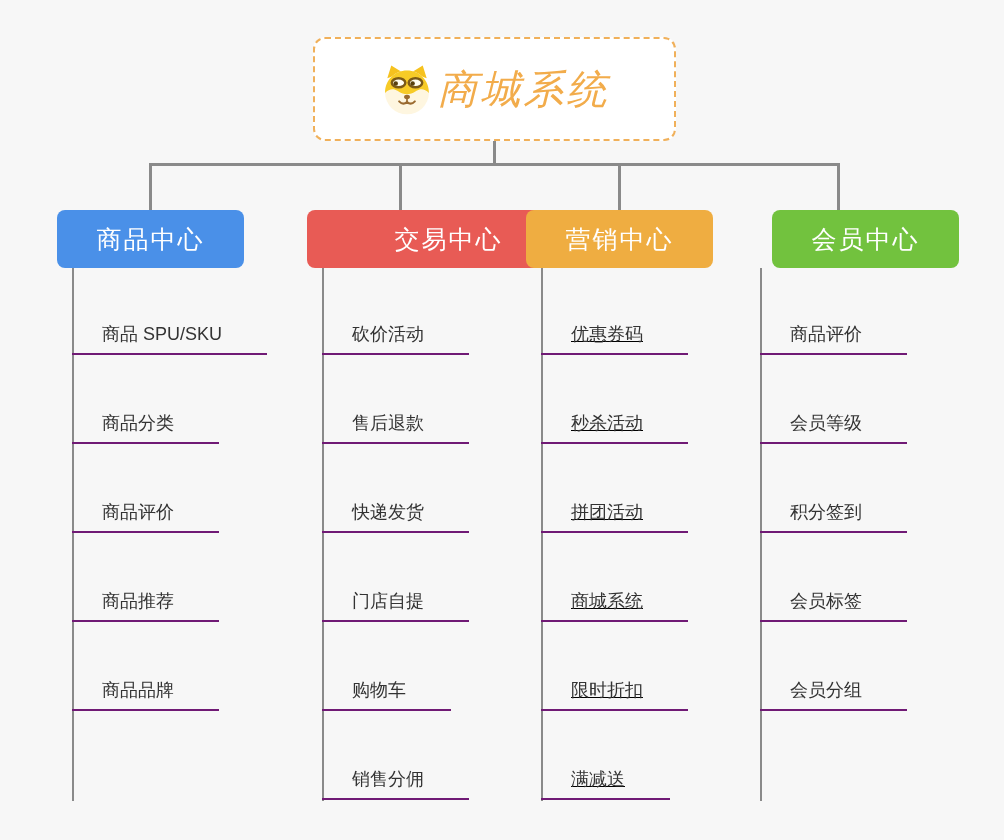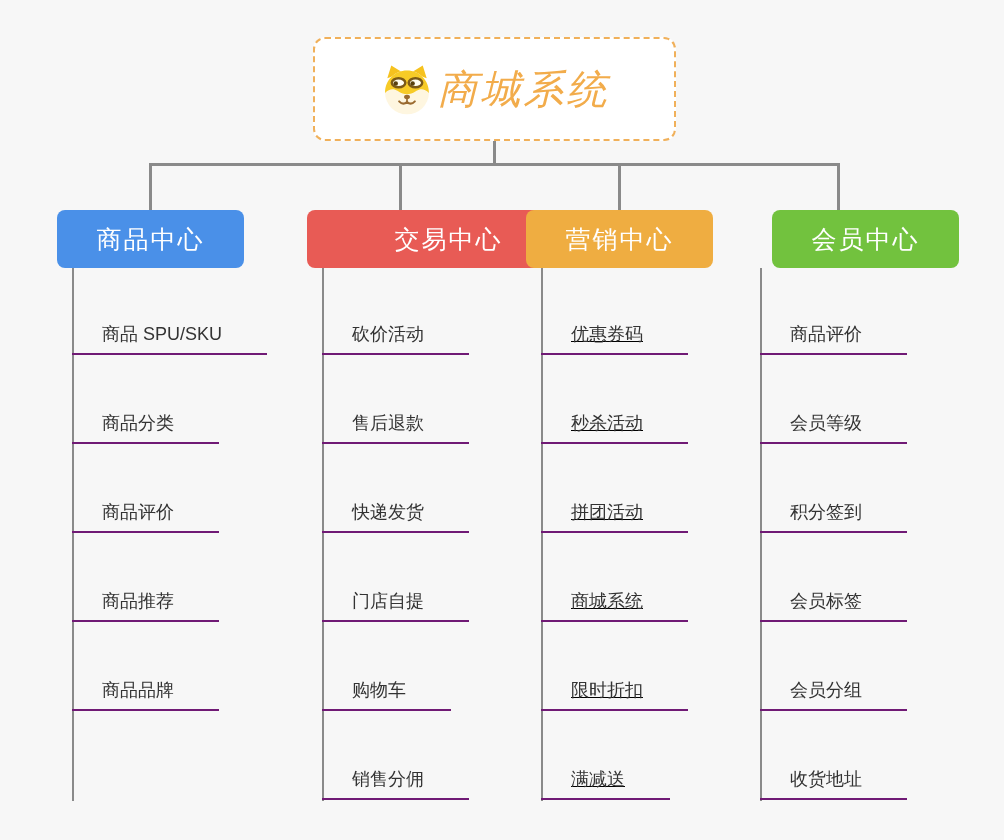--- a/index.html
+++ b/index.html
@@ -204,18 +204,15 @@
       </div>
     <div class="leaf-row">
         <span class="leaf-label">积分签到</span>
       </div>
     <div class="leaf-row">
         <span class="leaf-label">会员标签</span>
       </div>
     <div class="leaf-row">
         <span class="leaf-label">会员分组</span>
       </div>
-    <div class="leaf-row">
-        <span class="leaf-label">收货地址</span>
-      </div>
   </div>
 
 </div>
 
 </body></html>

